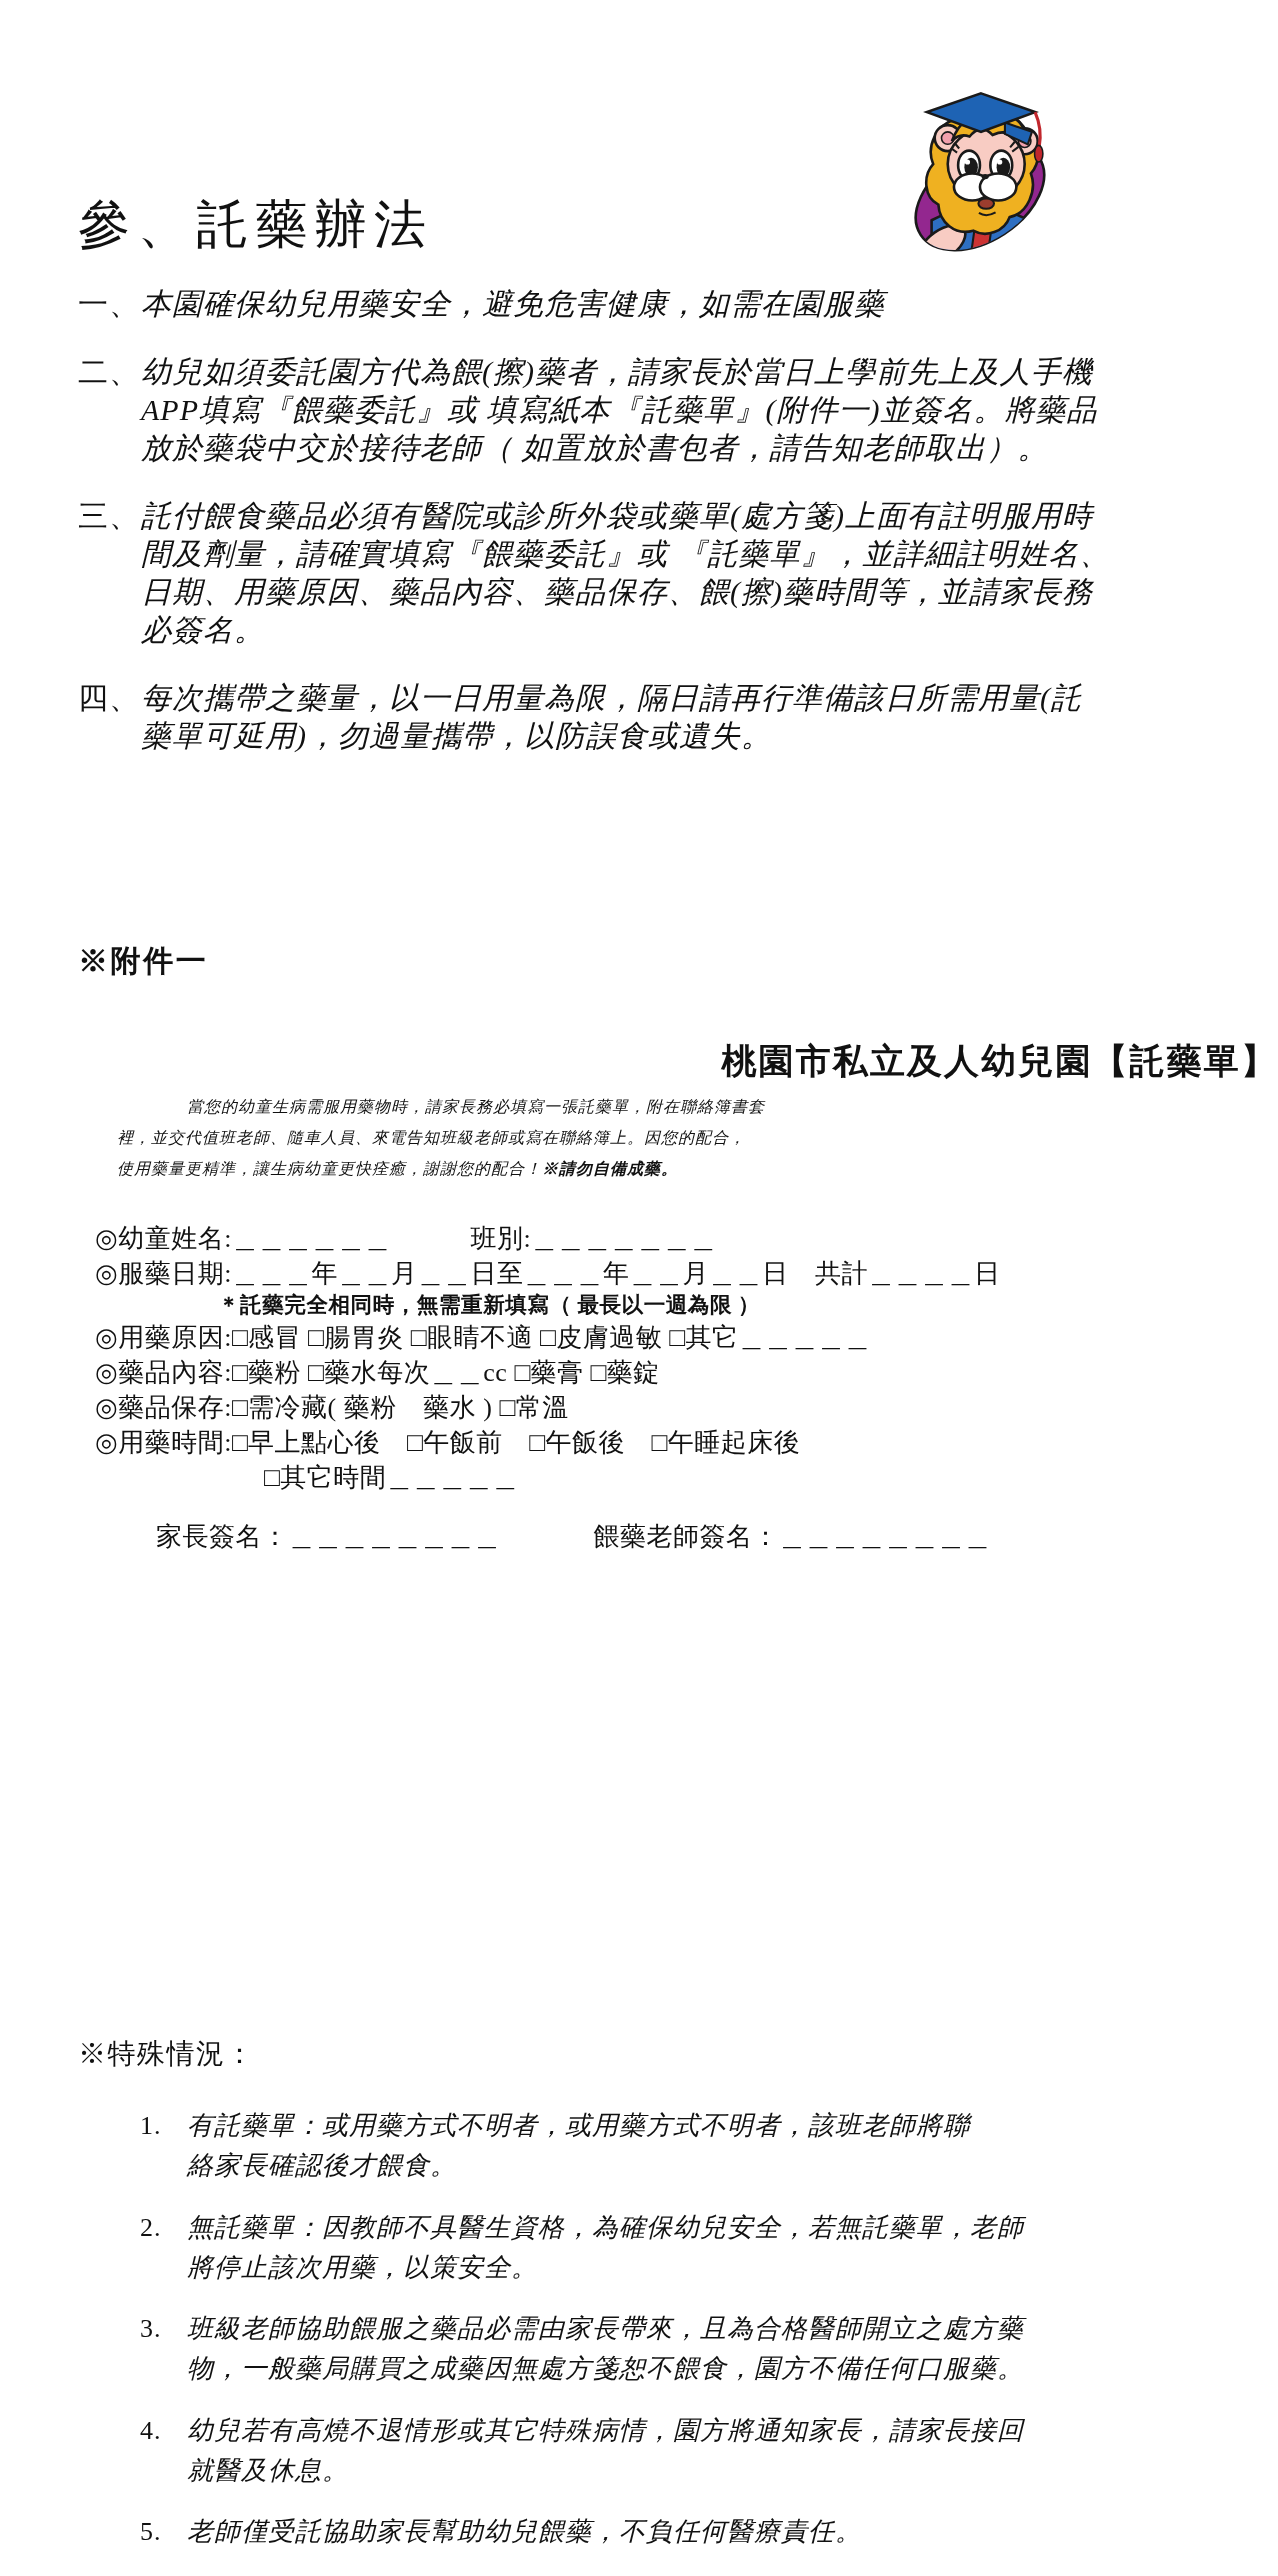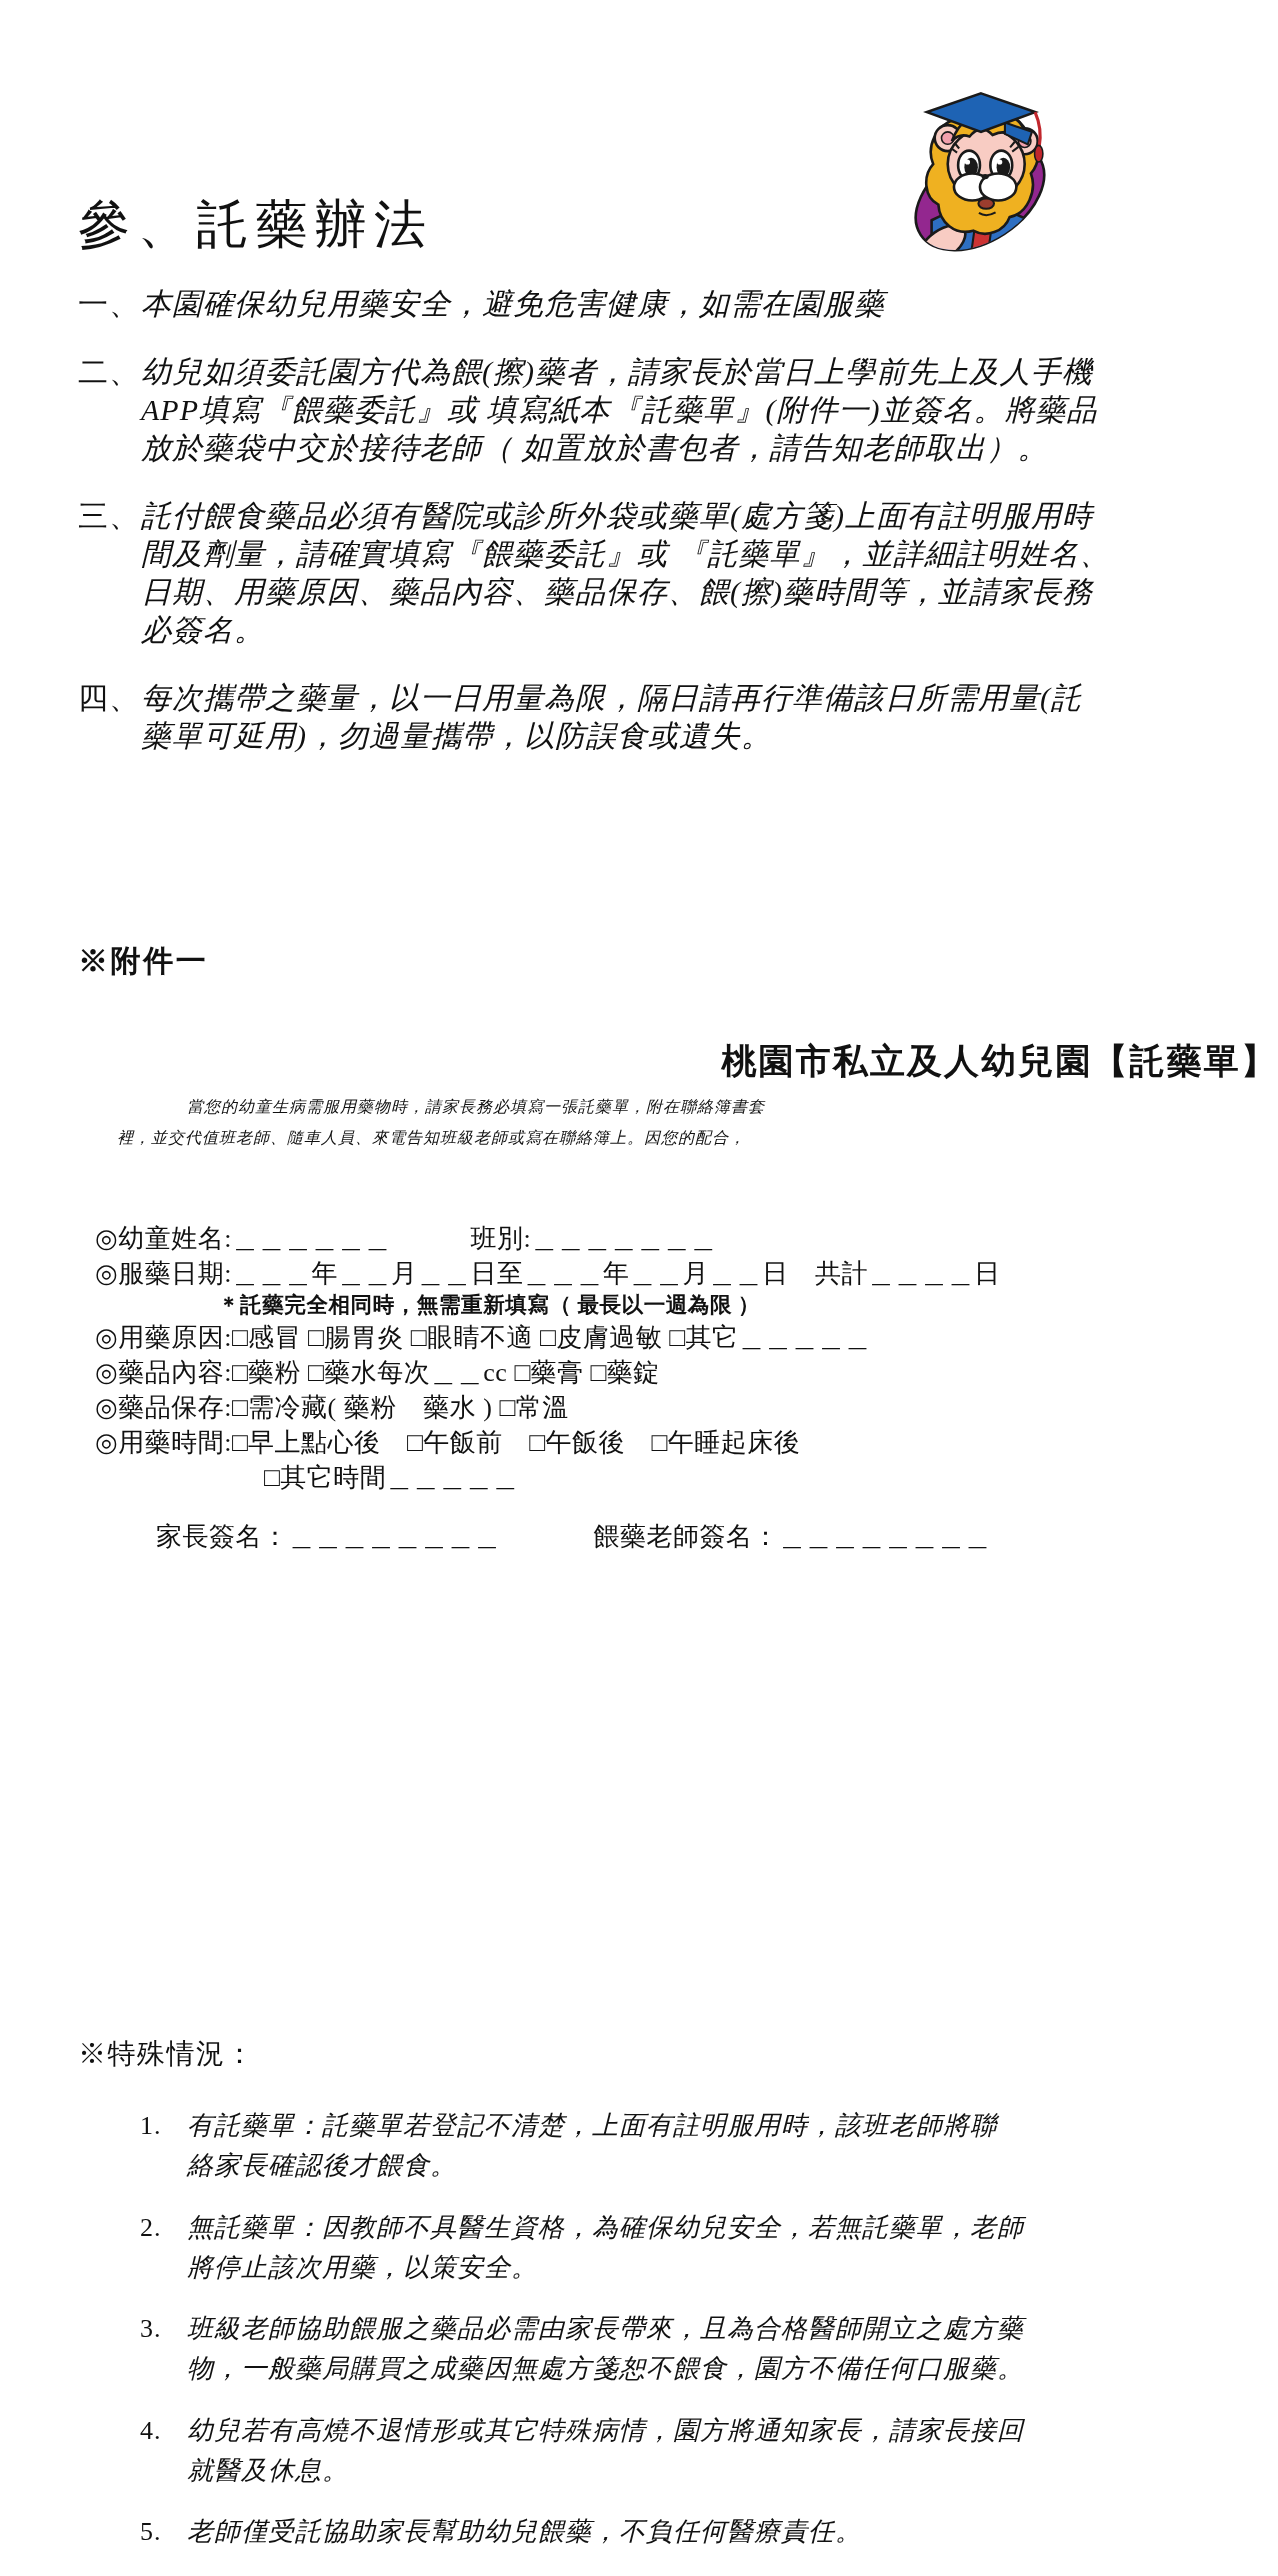--- a/index.html
+++ b/index.html
@@ -145,41 +145,42 @@
     </div>
   </div>
 
   <div class="attach">※附件一</div>
 
   <div class="form-title">桃園市私立及人幼兒園【託藥單】</div>
 
   <div class="intro">
     <div class="line first">當您的幼童生病需服用藥物時，請家長務必填寫一張託藥單，附在聯絡簿書套</div>
     <div class="line">裡，並交代值班老師、隨車人員、來電告知班級老師或寫在聯絡簿上。因您的配合，</div>
+    <div class="line"><span>使用藥量更精準，讓生病幼童更快痊癒，謝謝您的配合！</span><span class="bold">※請勿自備成藥。</span></div>
   </div>
 
   <div class="medform">
     <div class="row">◎幼童姓名:＿＿＿＿＿＿　　　班別:＿＿＿＿＿＿＿</div>
     <div class="row">◎服藥日期:＿＿＿年＿＿月＿＿日至＿＿＿年＿＿月＿＿日　共計＿＿＿＿日</div>
     <div class="row note">＊託藥完全相同時，無需重新填寫（ 最長以一週為限 ）</div>
     <div class="row">◎用藥原因:□感冒 □腸胃炎 □眼睛不適 □皮膚過敏 □其它＿＿＿＿＿</div>
     <div class="row">◎藥品內容:□藥粉  □藥水每次＿＿cc  □藥膏  □藥錠</div>
     <div class="row">◎藥品保存:□需冷藏( 藥粉　藥水 )  □常溫</div>
     <div class="row">◎用藥時間:□早上點心後　□午飯前　□午飯後　□午睡起床後</div>
     <div class="row cont">□其它時間＿＿＿＿＿</div>
     <div class="row sig">
       <span>家長簽名：＿＿＿＿＿＿＿＿</span><span class="teacher">餵藥老師簽名：＿＿＿＿＿＿＿＿</span>
     </div>
   </div>
 
   <div class="sec-header" id="special-header">※特殊情況：</div>
   <div class="notes" id="special-list">
     <div class="item">
       <span class="marker">1.</span>
-      <div class="line">有託藥單：託藥單若登記不清楚，上面有註明服用時，該班老師將聯</div>
+      <div class="line">有託藥單：或用藥方式不明者，或用藥方式不明者，該班老師將聯</div>
       <div class="line">絡家長確認後才餵食。</div>
     </div>
     <div class="item">
       <span class="marker">2.</span>
       <div class="line">無託藥單：因教師不具醫生資格，為確保幼兒安全，若無託藥單，老師</div>
       <div class="line">將停止該次用藥，以策安全。</div>
     </div>
     <div class="item">
       <span class="marker">3.</span>
       <div class="line">班級老師協助餵服之藥品必需由家長帶來，且為合格醫師開立之處方藥</div>

